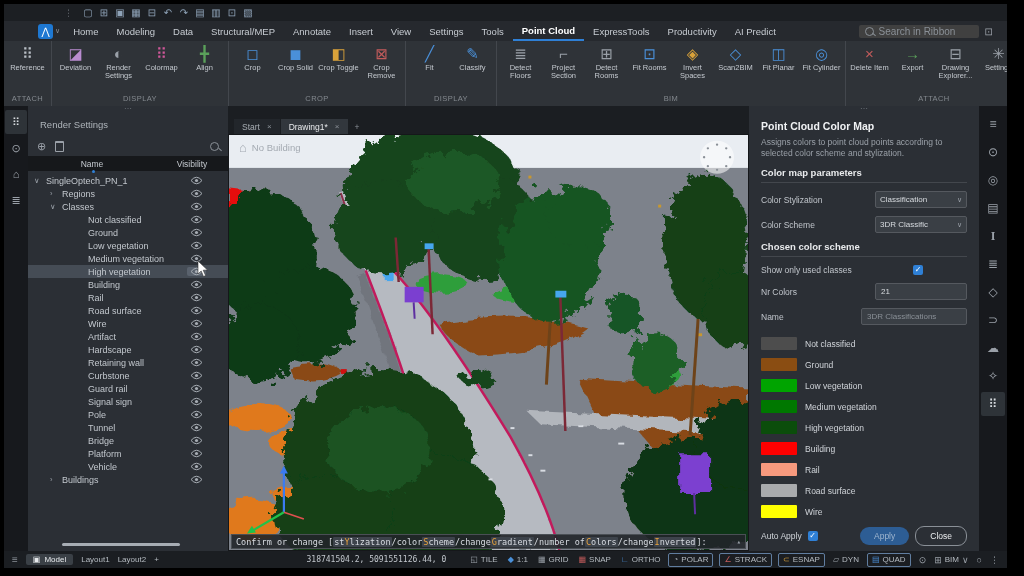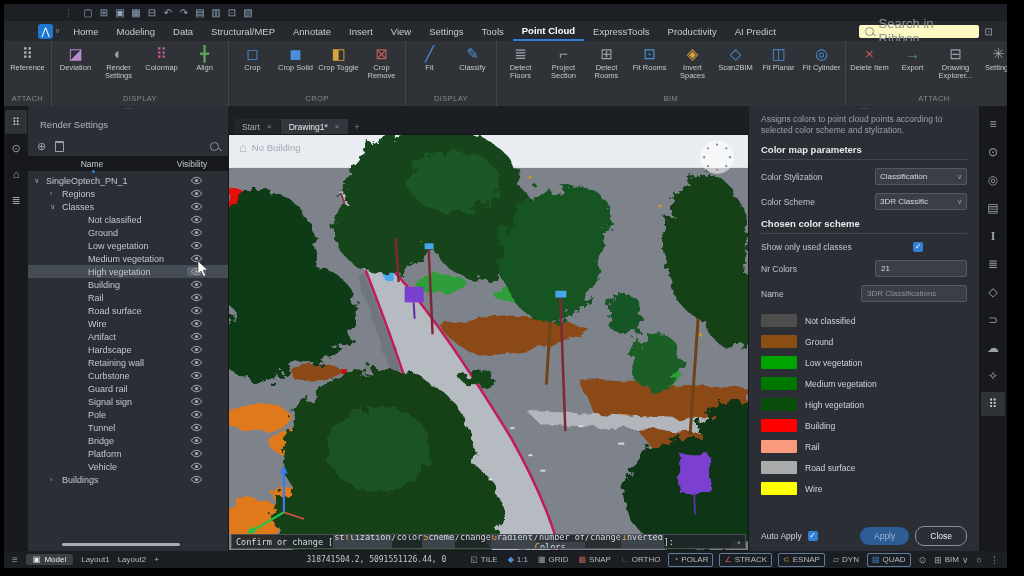--- a/index.html
+++ b/index.html
@@ -8,21 +8,21 @@
   
   .qat{height:17px;background:#1c1f23;display:flex;align-items:center;padding-left:60px;gap:2px;color:#8fa3b8;}
   .qat .grip{color:#6a7077;font-size:9px;margin-right:6px;}
   .qat .qic{font-size:10px;width:14px;text-align:center;cursor:default;}
   .menubar{height:20px;background:#26292e;display:flex;align-items:center;}
   .logo{width:15px;height:15px;background:#1e78d2;border-radius:3px;color:#fff;font-size:10px;display:flex;align-items:center;justify-content:center;margin-left:34px;}
   .logo-dd{color:#8a9097;font-size:7px;margin:0 4px 0 2px;}
   .mtabs{display:flex;height:100%;}
   .mtab{padding:0 9px;font-size:9.5px;color:#c7ccd2;display:flex;align-items:center;height:100%;box-sizing:border-box;}
   .mtab.active{color:#fff;border-bottom:2px solid #2f80d6;font-weight:bold;}
-  .ribbon-search{margin-left:auto;margin-right:6px;width:108px;height:13px;background:#fef9c3;border-radius:2px;display:flex;align-items:center;gap:5px;padding:0 6px;color:#8a9097;font-size:13px;}
+  .ribbon-search{margin-left:auto;margin-right:6px;width:108px;height:13px;background:#404040;border-radius:2px;display:flex;align-items:center;gap:5px;padding:0 6px;color:#8a9097;font-size:10px;}
   .i-search{width:7px;height:7px;border:1.2px solid #8a9097;border-radius:50%;position:relative;flex:none;}
   .i-search::after{content:"";position:absolute;width:4px;height:1.2px;background:#8a9097;right:-3.5px;bottom:-1px;transform:rotate(40deg);}
   .panelbtn{color:#9aa0a8;font-size:10px;margin-right:14px;}
   
   .ribbon{height:65px;background:#2f3338;display:flex;overflow:hidden;}
   .rgroup{display:flex;flex-direction:column;border-right:1px solid #43474d;}
   .rbtns{flex:1;display:flex;align-items:flex-start;padding:3px 2px 0 2px;}
   .rbtn{width:43px;text-align:center;color:#c4c9cf;font-size:7.5px;line-height:1.12;cursor:default;}
   .ric{display:block;font-size:15px;height:20px;line-height:20px;}
   .rlabel{height:12px;font-size:7.5px;color:#84898f;text-align:center;letter-spacing:.4px;}
@@ -704,37 +704,38 @@
                 <span class="cmdkw"><span>st</span><span class="cmdcap">Y</span><span>lization</span></span>
               </span>
               <span style="display:flex;">
                 <span>/color </span>
                 <span class="cmdkw"><span></span><span class="cmdcap">S</span><span>cheme</span></span>
               </span>
               <span style="display:flex;">
                 <span>/change </span>
                 <span class="cmdkw"><span></span><span class="cmdcap">G</span><span>radient</span></span>
               </span>
-              <span style="display:flex;flex-direction:column;">
+              <span style="display:flex;">
                 <span>/number of </span>
                 <span class="cmdkw"><span></span><span class="cmdcap">C</span><span>olors</span></span>
               </span>
               <span style="display:flex;">
                 <span>/change </span>
                 <span class="cmdkw"><span></span><span class="cmdcap">I</span><span>nverted</span></span>
               </span>
             </span>
           <span>]:</span>
           <span class="cmdup">▴</span>
         </div>
       </div>
     </div>
 
     <div class="rpanel">
       <div class="handle">⋯</div>
+      <div class="rtitle">Point Cloud Color Map</div>
       <div class="rdesc">Assigns colors to point cloud points according to selected color scheme and stylization.</div>
       <div class="rsection">Color map parameters</div>
       <div class="frow">
         <span class="flab">Color Stylization</span>
         <span class="dd">
           <span class="ddv">Classification</span>
           <span class="chev">∨</span>
         </span>
       </div>
       <div class="frow">

